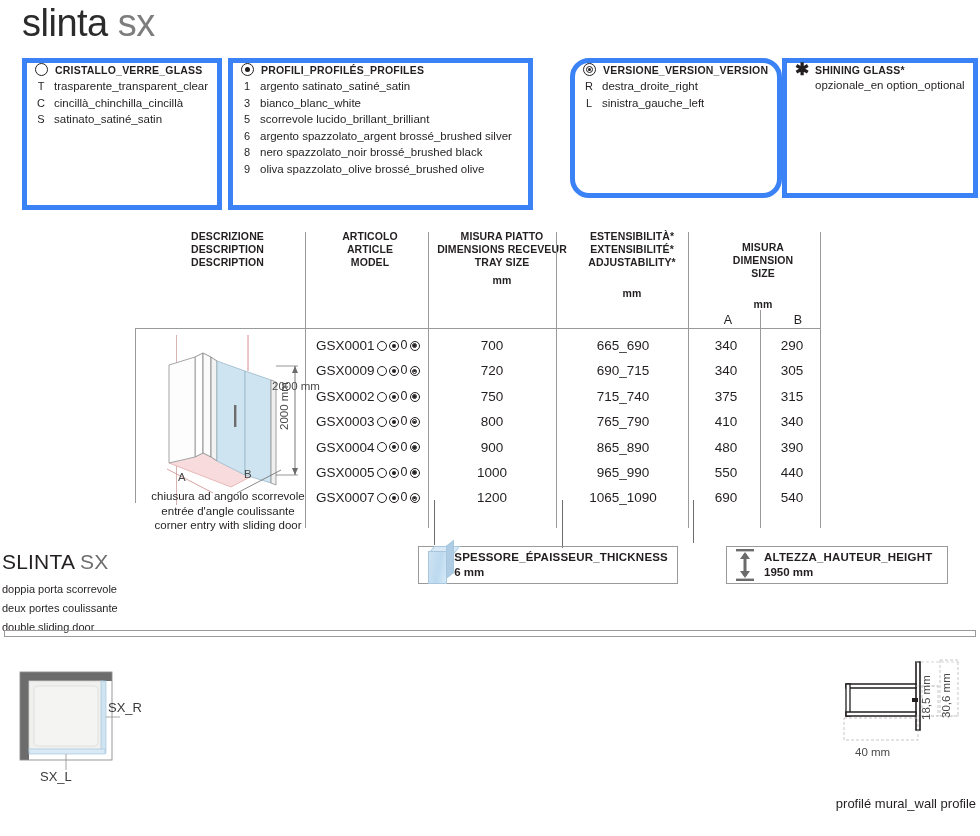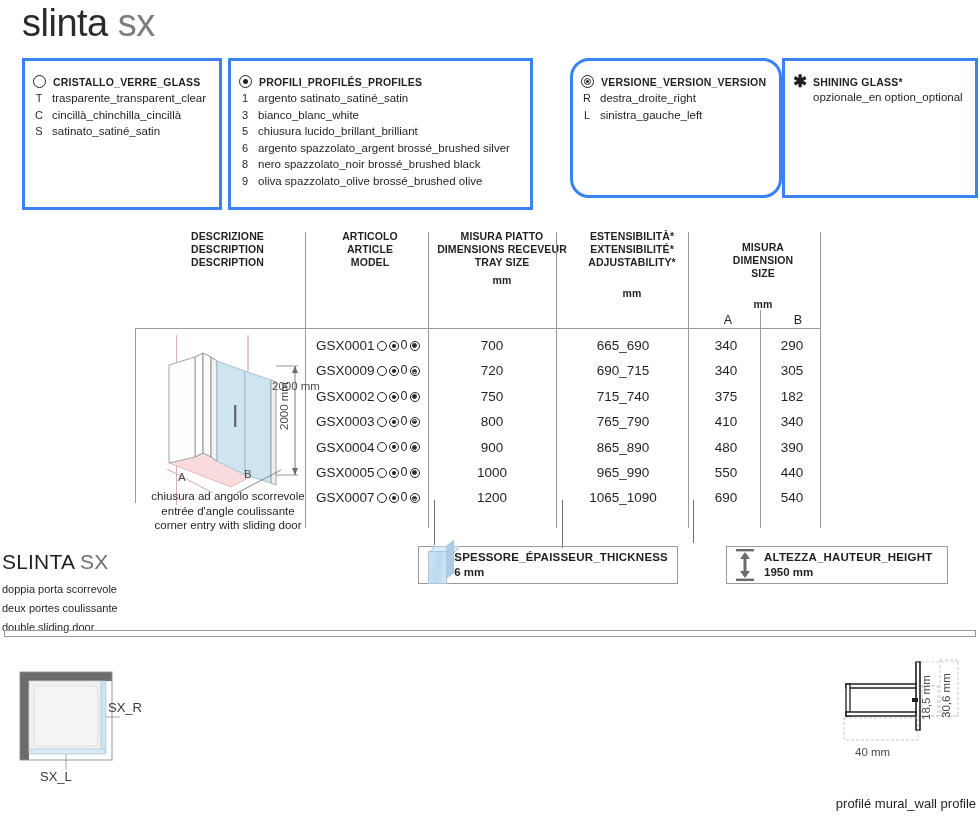--- a/index.html
+++ b/index.html
@@ -18,23 +18,23 @@
     left: 22px; top: 2px;
     font-size: 38px; font-weight: 300;
     letter-spacing: -0.5px; line-height: 42px;
     white-space: nowrap;
   }
   #brand-title .b1 { color: #2b2b2b; }
   #brand-title .b2 { color: #7d7d7d; }
 
   
   .legend-box {
-    border: 3px solid #3b82f6;
+    border: 5px solid #3b82f6;
     background: transparent;
-    padding: 14px 8px 6px 8px;
+    padding: 0 8px 6px 8px;
   }
   .legend-head {
     display: flex; align-items: center; gap: 7px;
     font-size: 10.5px; font-weight: bold; letter-spacing: .2px;
     white-space: nowrap;
     margin-bottom: 2px;
   }
   .legend-row {
     display: flex; align-items: baseline; gap: 7px;
     font-size: 11.5px; line-height: 16.5px; white-space: nowrap;
@@ -160,21 +160,21 @@
   <div class="legend-row">
     <span class="k">1</span>
     <span class="v">argento satinato_satiné_satin</span>
   </div>
   <div class="legend-row">
     <span class="k">3</span>
     <span class="v">bianco_blanc_white</span>
   </div>
   <div class="legend-row">
     <span class="k">5</span>
-    <span class="v">chiusura lucido_brillant_brilliant</span>
+    <span class="v">scorrevole lucido_brillant_brilliant</span>
   </div>
   <div class="legend-row">
     <span class="k">6</span>
     <span class="v">argento spazzolato_argent brossé_brushed silver</span>
   </div>
   <div class="legend-row">
     <span class="k">8</span>
     <span class="v">nero spazzolato_noir brossé_brushed black</span>
   </div>
   <div class="legend-row">
@@ -331,21 +331,21 @@
   <div class="cell">375</div>
   <div class="cell">410</div>
   <div class="cell">480</div>
   <div class="cell">550</div>
   <div class="cell">690</div>
 </div>
 
 <div class="abs" style="left:764px; top:333px; width:56px;">
   <div class="cell">290</div>
   <div class="cell">305</div>
-  <div class="cell">182</div>
+  <div class="cell">315</div>
   <div class="cell">340</div>
   <div class="cell">390</div>
   <div class="cell">440</div>
   <div class="cell">540</div>
 </div>
 
 <svg class="abs" width="180" height="170" viewBox="0 0 180 170" style="left:145px; top:335px;">
 
   <polygon points="24,128 60,110 122,133 86,152" fill="#f8dcdd" stroke="#e3a9ab" stroke-width="0.8"></polygon>
 

